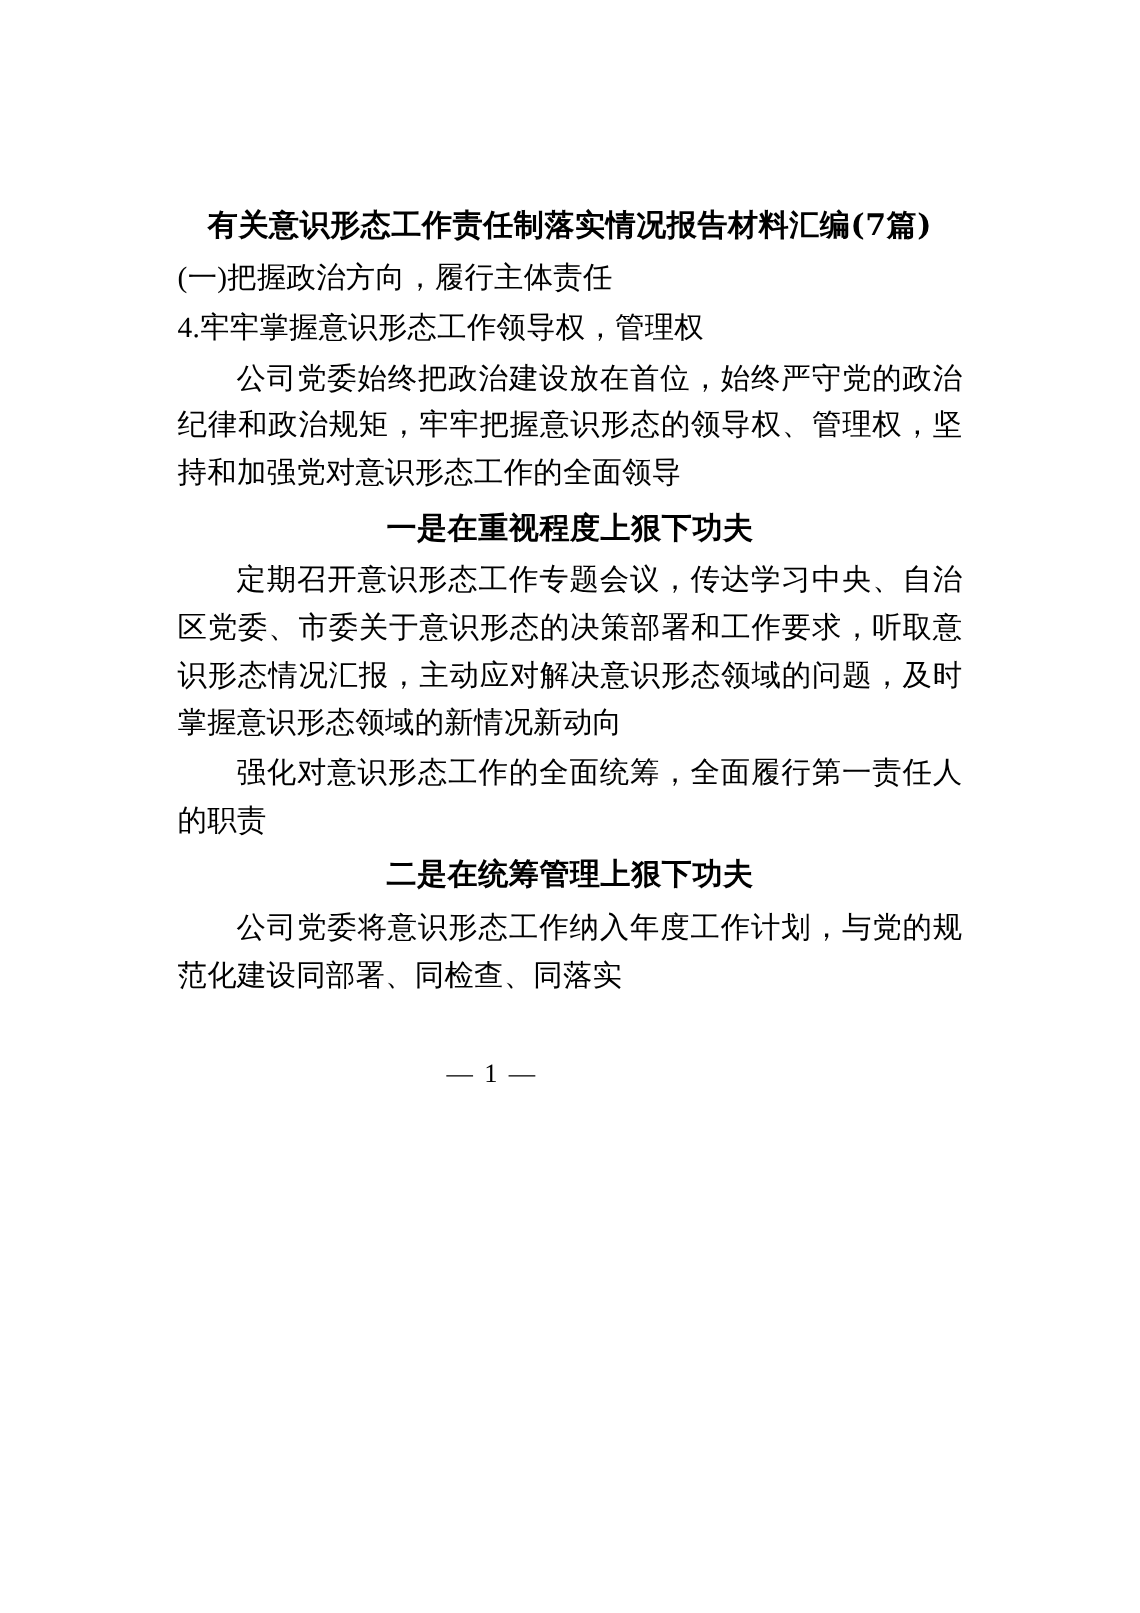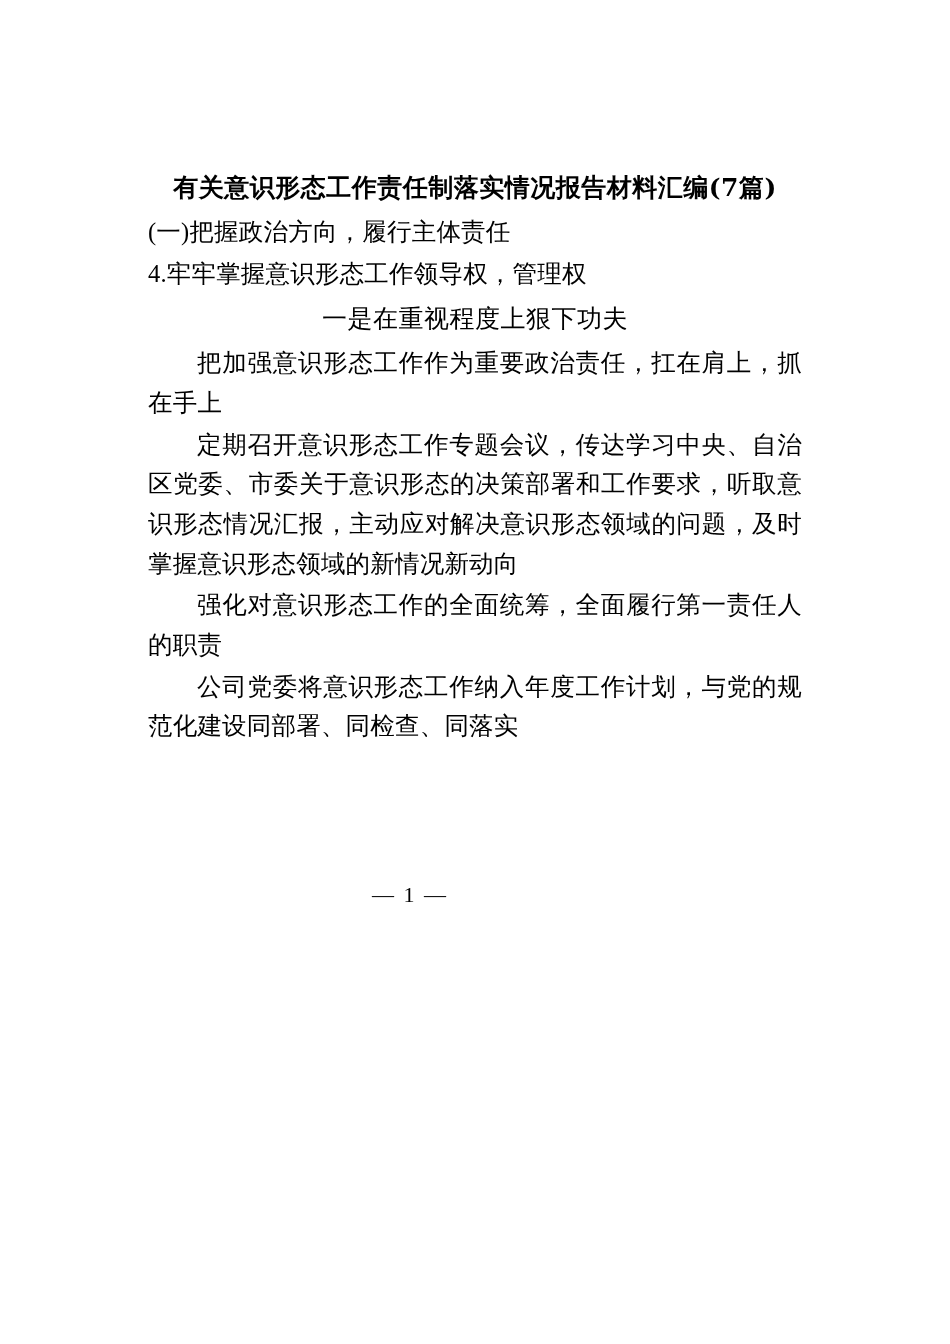--- a/index.html
+++ b/index.html
@@ -37,21 +37,21 @@
     font-family: "DejaVu Serif", serif;
     font-weight: bold;
     font-size: 25px;
     text-align: center;
     letter-spacing: 0.5px;
     line-height: 1.45;
     margin: 0 0 14px 0;
   }
   .section-heading {
     font-family: "DejaVu Serif", serif;
-    font-weight: normal;
+    font-weight: bold;
     font-size: 25px;
     text-align: center;
     letter-spacing: 0.5px;
     line-height: 1.5;
     margin: 6px 0 6px 0;
   }
   .para {
     font-size: 24.5px;
     line-height: 1.62;
     text-align: justify;
@@ -82,27 +82,28 @@
 </style>
 </head>
 <body>
 
 <div class="page">
 
   <h1 class="doc-title">有关意识形态工作责任制落实情况报告材料汇编(7篇)</h1>
 
   <p class="para no-indent">(一)把握政治方向，履行主体责任</p>
   <p class="para no-indent">4.牢牢掌握意识形态工作领导权，管理权</p>
+  <p class="para indent">公司党委始终把政治建设放在首位，始终严守党的政治纪律和政治规矩，牢牢把握意识形态的领导权、管理权，坚持和加强党对意识形态工作的全面领导</p>
 
   <h3 class="section-heading">一是在重视程度上狠下功夫</h3>
 
-  <p class="para indent">把加强意识形态工作作为重要政治责任，扛在肩上，抓在手上</p>
   <p class="para indent">定期召开意识形态工作专题会议，传达学习中央、自治区党委、市委关于意识形态的决策部署和工作要求，听取意识形态情况汇报，主动应对解决意识形态领域的问题，及时掌握意识形态领域的新情况新动向</p>
   <p class="para indent">强化对意识形态工作的全面统筹，全面履行第一责任人的职责</p>
 
+  <h3 class="section-heading">二是在统筹管理上狠下功夫</h3>
 
   <p class="para indent">公司党委将意识形态工作纳入年度工作计划，与党的规范化建设同部署、同检查、同落实</p>
 
   <div class="page-footer">
     <span class="footer-inner">— 1 —</span>
   </div>
 
 </div>
 
 </body></html>

